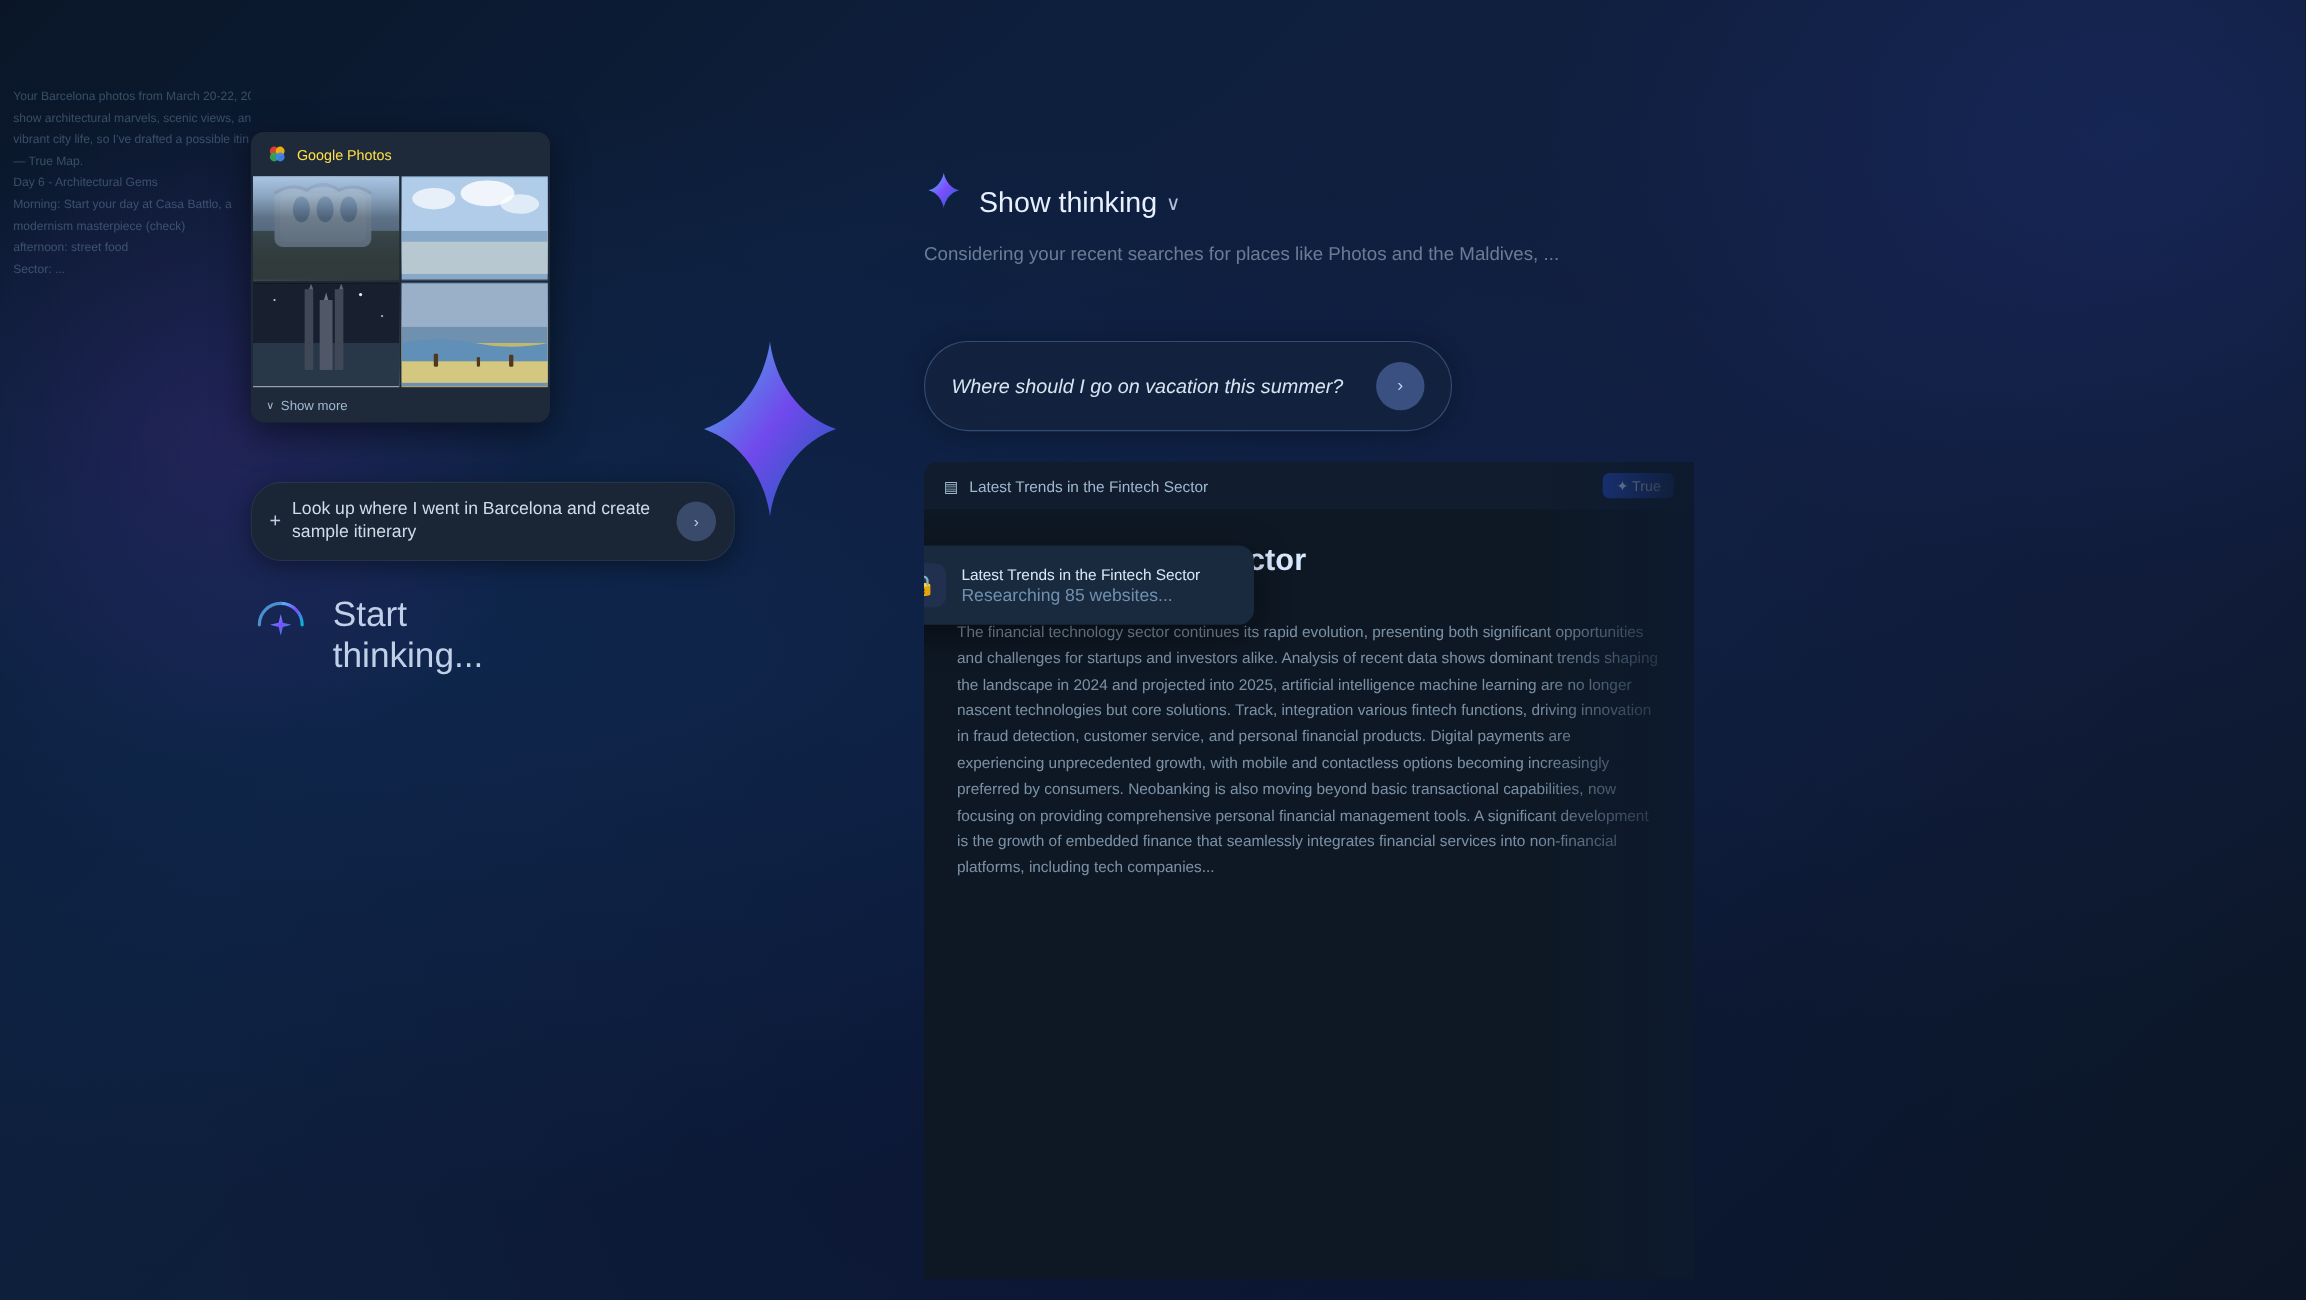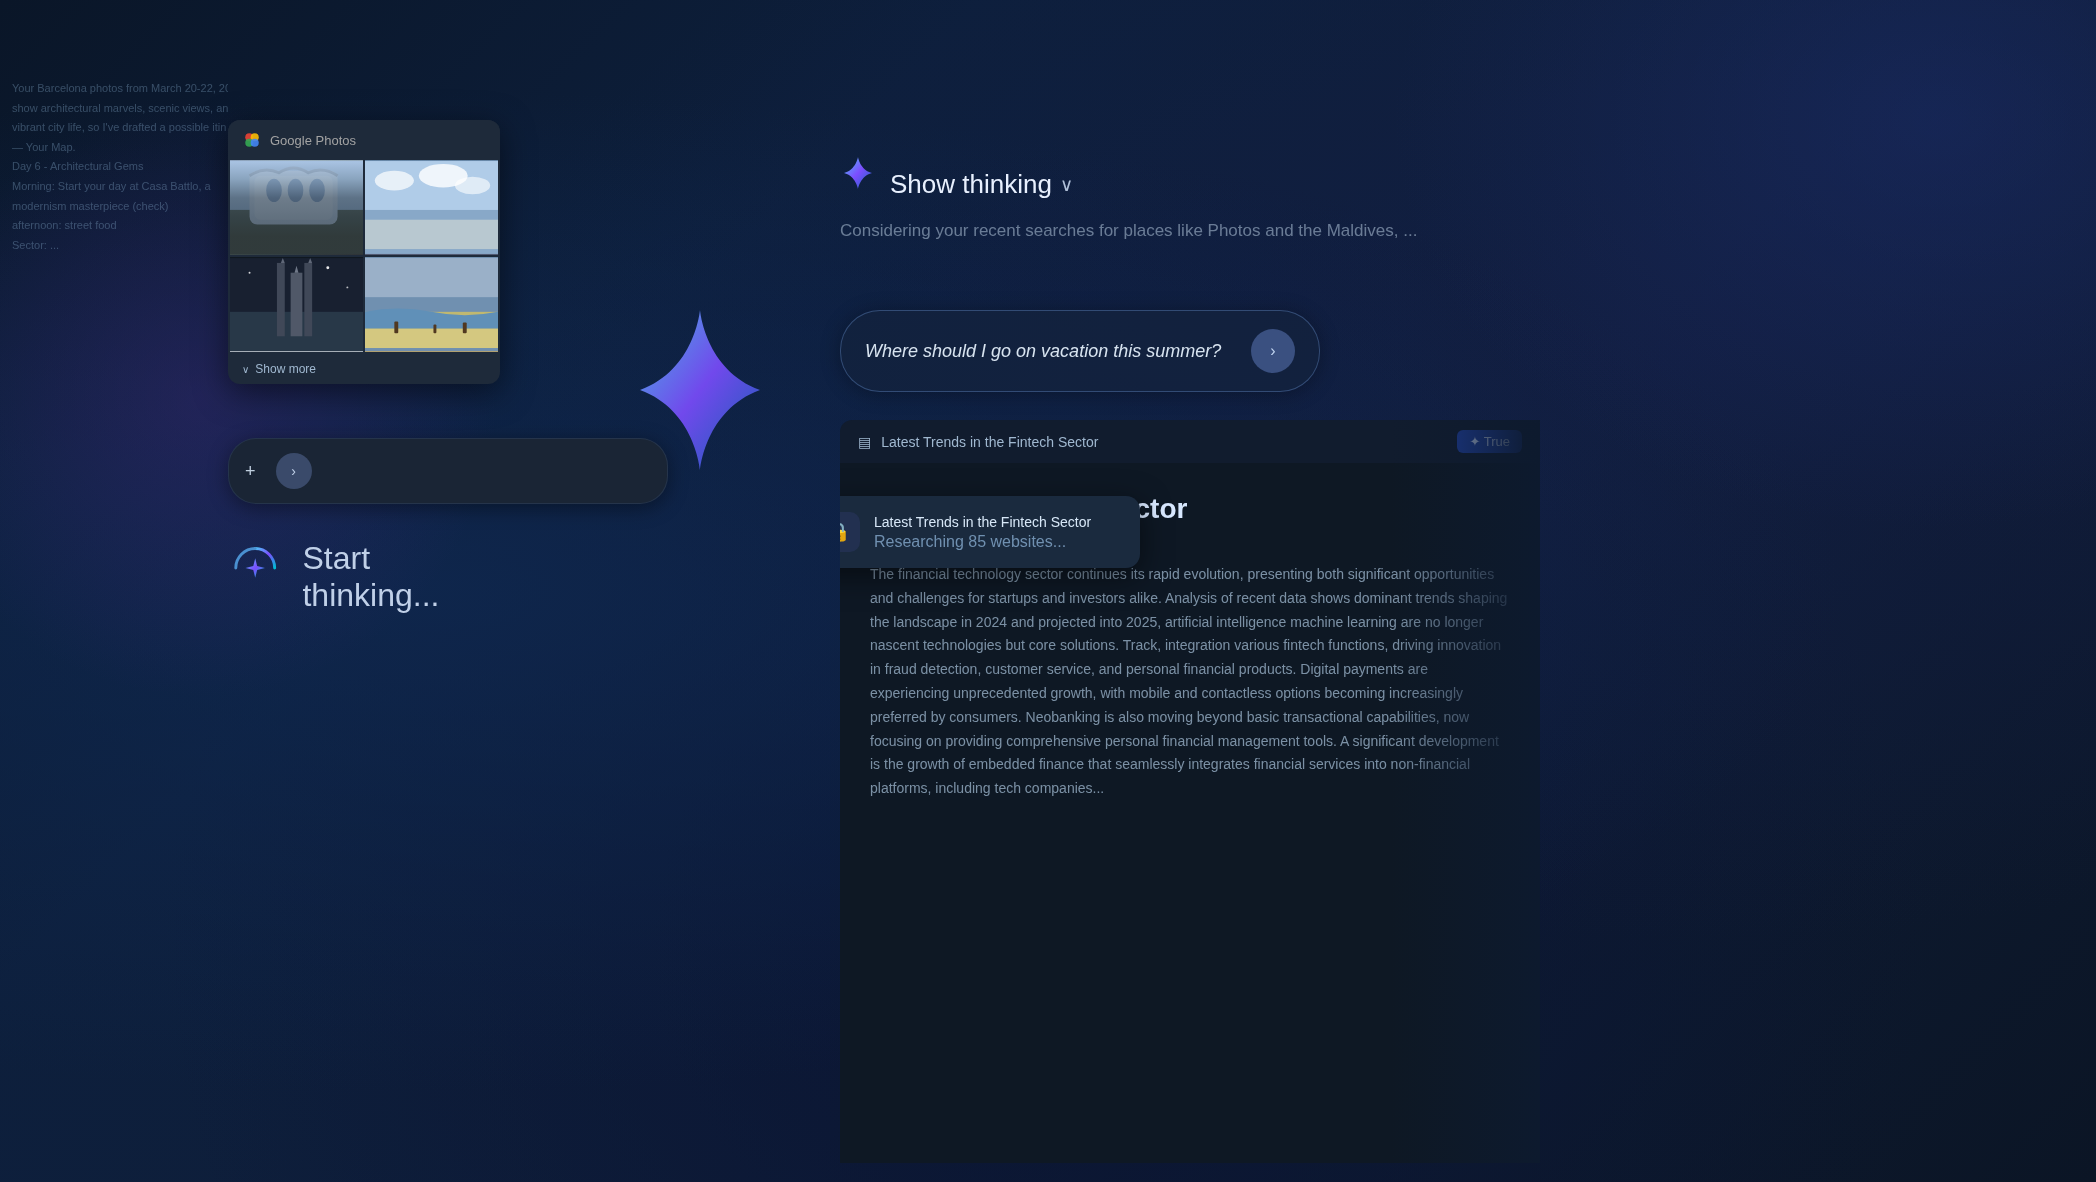--- a/index.html
+++ b/index.html
@@ -104,21 +104,21 @@
       align-items: center;
       justify-content: center;
     }
 
     .gp-logo-svg {
       width: 18px;
       height: 18px;
     }
 
     .gp-title {
-      color: #a3a3a3;
+      color: #fde047;
       font-size: 13px;
       font-weight: 500;
       text-align: right;
     }
 
     .gp-photos-grid {
       display: grid;
       grid-template-columns: 1fr 1fr;
       gap: 2px;
       padding: 0 2px 2px;
@@ -497,21 +497,21 @@
 <div class="bg-gradient"></div>
 <div class="bg-glow-left"></div>
 <div class="bg-glow-right"></div>
 
 <div class="left-panel">
 
   <div class="blurred-text-bg">
     <div class="blurred-text-line">Your Barcelona photos from March 20-22, 2023.</div>
     <div class="blurred-text-line">show architectural marvels, scenic views, an</div>
     <div class="blurred-text-line">vibrant city life, so I've drafted a possible itin</div>
-    <div class="blurred-text-line">— Your Map.</div>
+    <div class="blurred-text-line">— True Map.</div>
     <div class="blurred-text-line">Day 6 - Architectural Gems</div>
     <div class="blurred-text-line">Morning: Start your day at Casa Battlo, a</div>
     <div class="blurred-text-line">modernism masterpiece (check)</div>
     <div class="blurred-text-line">afternoon: street food</div>
     <div class="blurred-text-line">Sector: ...</div>
   </div>
 
   <div class="google-photos-card">
     <div class="gp-header">
       <div class="gp-logo">
@@ -591,20 +591,21 @@
     </div>
 
     <div class="gp-show-more">
       <span class="gp-show-more-chevron">∨</span>
       <span>Show more</span>
     </div>
   </div>
 
   <div class="prompt-bar">
     <span class="prompt-plus">+</span>
+    <span class="prompt-text">Look up where I went in Barcelona and create sample itinerary</span>
     <div class="prompt-send">
       <span class="prompt-send-arrow">›</span>
     </div>
   </div>
 
   <div class="start-thinking">
     <svg class="gemini-logo-small" viewBox="0 0 56 56" fill="none">
       <defs>
         <linearGradient id="geminiGrad1" x1="0%" y1="0%" x2="100%" y2="100%">
           <stop offset="0%" stop-color="#4fc3f7"></stop>

